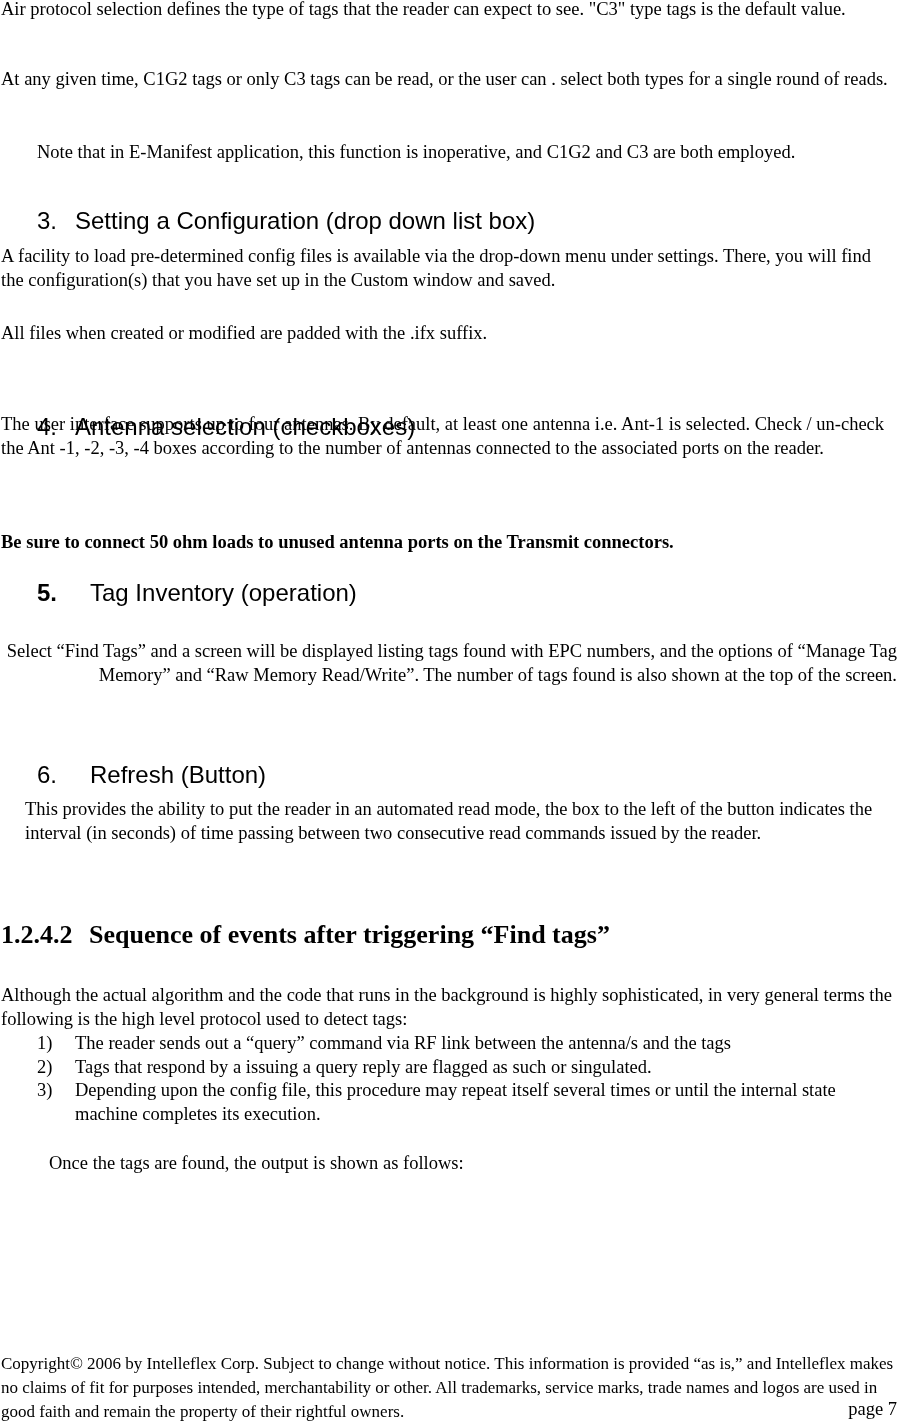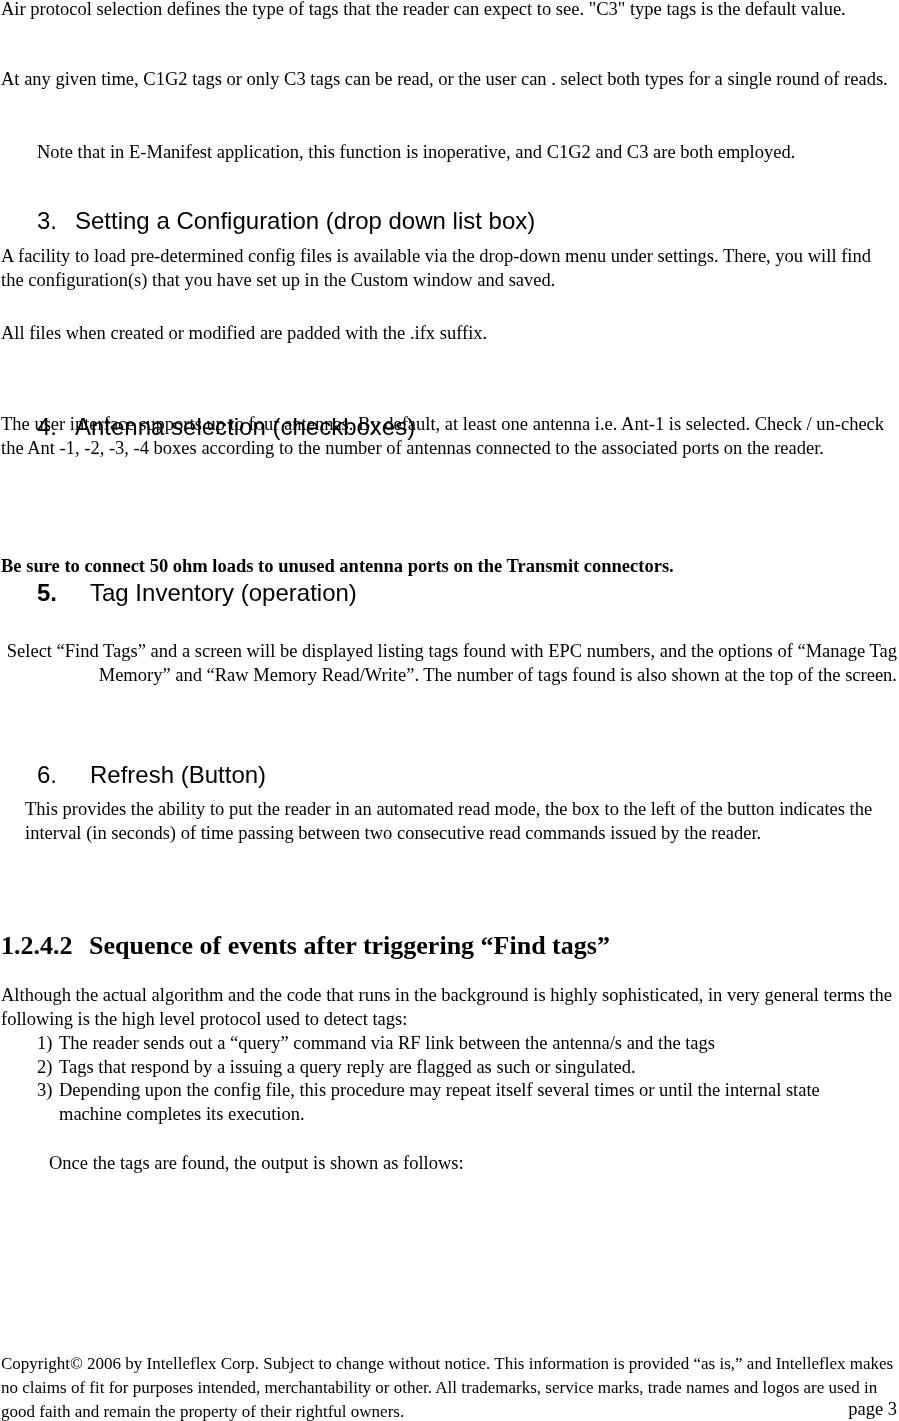--- a/index.html
+++ b/index.html
@@ -5,45 +5,45 @@
   html, body { margin: 0; padding: 0; background: #ffffff; }
   body {
     width: 899px; height: 1421px; position: relative; overflow: hidden;
     font-family: "Liberation Serif", serif; font-size: 18.5px; color: #000; line-height: 24px;
   }
   .p { position: absolute; left: 1px; width: 896px; margin: 0; }
   .h { position: absolute; font-family: "Liberation Sans", sans-serif; font-size: 24px; line-height: 28px; }
   .h .num { display: inline-block; }
   .bold { font-weight: bold; }
   .h2 { position: absolute; left: 1px; font-family: "Liberation Serif", serif; font-weight: bold; font-size: 26px; line-height: 30px; }
-  .h2 .num { display: inline-block; width: 88px; margin-top: 11px; }
+  .h2 .num { display: inline-block; width: 88px; }
   .li { position: absolute; left: 37px; width: 860px; }
   .li .n { position: absolute; left: 0; }
-  .li .t { position: absolute; left: 22px; width: 822px; }
+  .li .t { position: absolute; left: 38px; width: 822px; }
   .footer { position: absolute; left: 1px; top: 1352px; width: 896px; font-size: 17px; line-height: 24px; }
   .page-num { position: absolute; right: 2px; top: 1397px; font-size: 18.5px; }
 </style>
 </head>
 <body>
 
 <p class="p" style="top:-3px;">Air protocol selection defines the type of tags that the reader can expect to see. "C3" type tags is the default value.</p>
 <p class="p" style="top:67px;">At any given time, C1G2 tags or only C3 tags can be read, or the user can . select both types for a single round of reads.</p>
 <p class="p" style="top:140px;margin-left:36px;">Note that in E-Manifest application, this function is inoperative, and C1G2 and C3 are both employed.</p>
 
 <div class="h" style="left:37px; top:207px;">
   <span class="num" style="width:38px;">3.</span><span>Setting a Configuration (drop down list box)</span>
 </div>
 <p class="p" style="top:244px;">A facility to load pre-determined config files is available via the drop-down menu under settings.  There, you will find the configuration(s) that you have set up in the Custom window and saved.</p>
 <p class="p" style="top:321px;">All files when created or modified are padded with the .ifx suffix.</p>
 
 <div class="h" style="left:37px; top:373px;margin-top:40px;">
   <span class="num" style="width:38px;">4.</span><span>Antenna selection (checkboxes)</span>
 </div>
 <p class="p" style="top:412px;">The user interface supports up to four antennas. By default, at least one antenna i.e.  Ant-1 is selected. Check / un-check the Ant -1, -2, -3, -4 boxes according to the number of antennas connected to the associated ports on the reader.</p>
-<p class="p bold" style="top:530px;margin-top:24px;">Be sure to connect 50 ohm loads to unused antenna ports on the Transmit connectors.</p>
+<p class="p bold" style="top:530px;">Be sure to connect 50 ohm loads to unused antenna ports on the Transmit connectors.</p>
 
 <div class="h" style="left:37px; top:579px;">
   <span class="num bold" style="width:53px;">5.</span><span>Tag Inventory (operation)</span>
 </div>
 <p class="p" style="top:639px;text-align:right;">Select “Find Tags” and a screen will be displayed listing tags found with EPC numbers, and the options of “Manage Tag Memory” and “Raw Memory Read/Write”. The number of tags found is also shown at the top of the screen.</p>
 
 <div class="h" style="left:37px; top:761px;">
   <span class="num" style="width:53px;">6.</span><span>Refresh (Button)</span>
 </div>
 <p class="p" style="top:797px;padding-left:24px;">This provides the ability to put the reader in an automated read mode, the box to the left of the button indicates the interval (in seconds) of time passing between two consecutive read commands issued by the reader.</p>
@@ -63,13 +63,13 @@
   <span class="t">Tags that respond by a issuing a query reply are flagged as such or singulated.</span>
 </div>
 <div class="li" style="top:1078px;">
   <span class="n">3)</span>
   <span class="t">Depending upon the config file, this procedure may repeat itself several times or until the internal state machine completes its execution.</span>
 </div>
 
 <p class="p" style="top:1151px;margin-left:48px;">Once the tags are found, the output is shown as follows:</p>
 
 <div class="footer">Copyright© 2006 by Intelleflex Corp.  Subject to change without notice.  This information is provided “as is,” and Intelleflex makes no claims of fit for purposes intended, merchantability or other.  All trademarks, service marks, trade names and logos are used in good faith and remain the property of their rightful owners.</div>
-<div class="page-num">page 3</div>
+<div class="page-num">page 7</div>
 
 </body></html>

